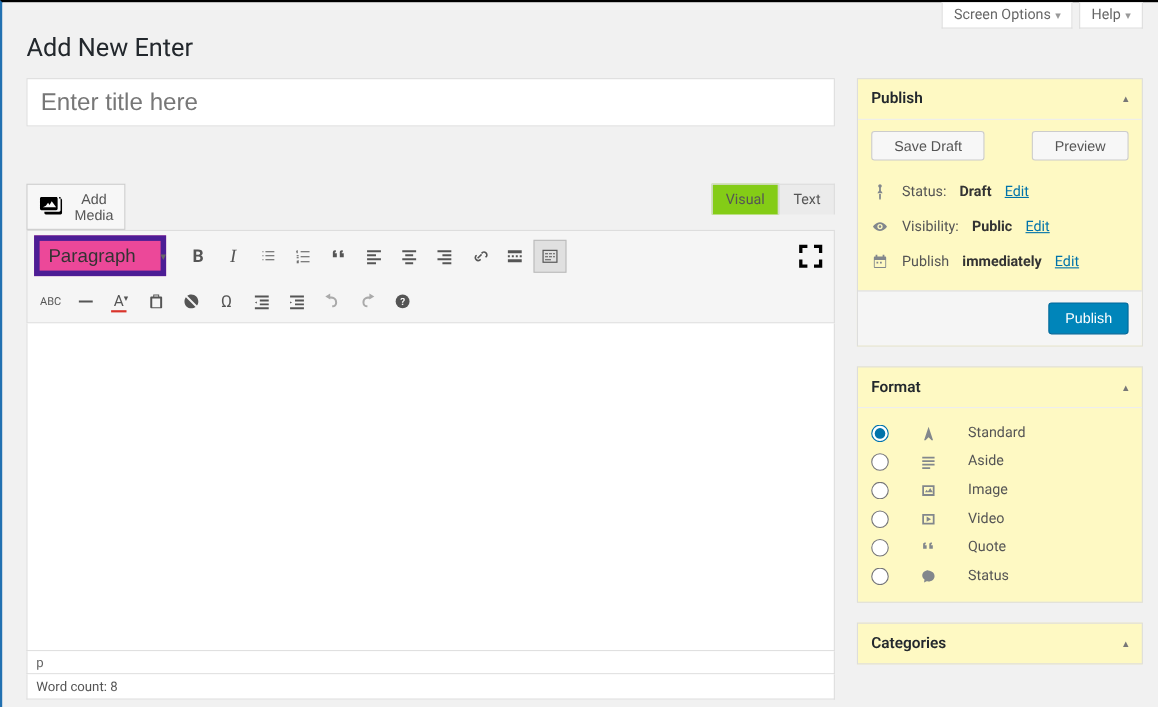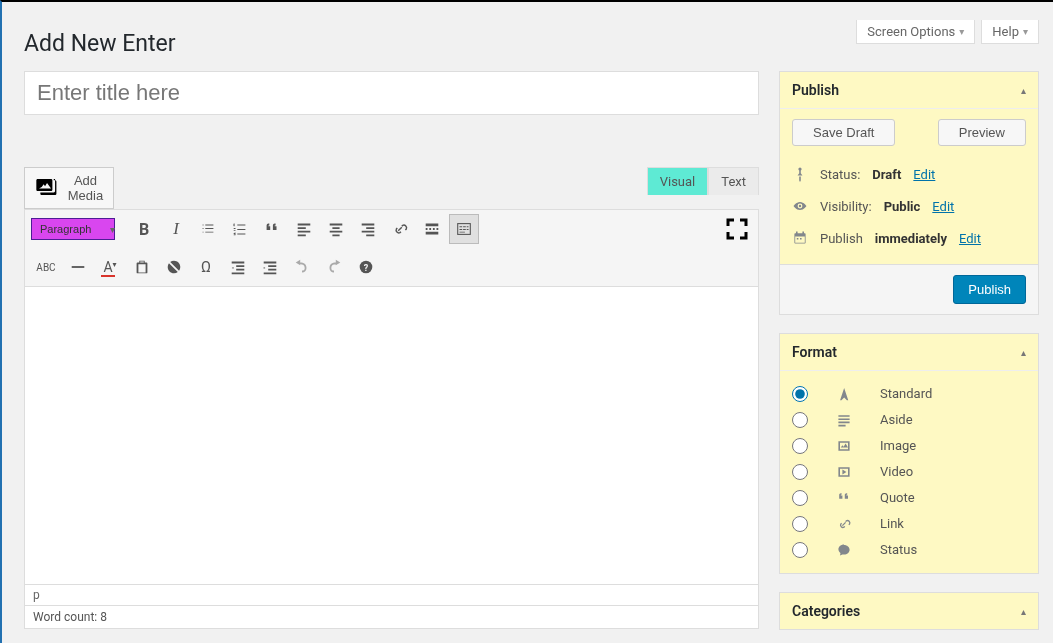--- a/index.html
+++ b/index.html
@@ -1,34 +1,34 @@
 <!DOCTYPE html>
 <html><head>
 <meta charset="utf-8">
 <style>
 * { box-sizing: border-box; margin: 0; padding: 0; }
 body { font-family: -apple-system, BlinkMacSystemFont, "Segoe UI", Roboto, sans-serif; background: #f1f1f1; font-size: 13px; color: #333; width: 1053px; height: 643px; overflow: hidden; position: relative; border-top: 2px solid #000; border-left: 2px solid #2271b1; }
-.top-tabs { position: absolute; top: 18px; right: 14px; display: flex; gap: 6px; }
+.top-tabs { position: absolute; top: 0; right: 14px; display: flex; gap: 6px; }
 .top-tab { background: #fff; border: 1px solid #ddd; border-top: none; padding: 4px 10px; font-size: 13px; color: #666; cursor: pointer; display: flex; align-items: center; gap: 4px; }
 .top-tab .arrow { font-size: 10px; color: #999; }
 .page-title { font-size: 23px; font-weight: 400; padding: 28px 0 0 22px; color: #23282d; }
 .main-wrap { display: flex; padding: 14px 14px 0 22px; gap: 20px; }
 .left-col { flex: 1; min-width: 0; }
 .right-col { width: 260px; }
 .title-input { width: 100%; font-size: 22px; padding: 8px 12px; border: 1px solid #ddd; background: #fff; color: #333; outline: none; }
 .title-input::placeholder { color: #777; }
 .editor-box { margin-top: 52px; }
 .media-row { display: flex; justify-content: space-between; align-items: flex-start; }
 .add-media-btn { display: inline-flex; align-items: center; gap: 6px; border: 1px solid #ccc; background: #f7f7f7; padding: 5px 10px; font-size: 13px; color: #555; cursor: pointer; }
 .editor-tabs { display: flex; }
 .editor-tab { border: 1px solid #ddd; border-bottom: none; padding: 6px 12px; background: #ebebeb; color: #555; cursor: pointer; font-size: 13px; }
-.editor-tab.active { background: #5eead4; }
+.editor-tab.active { background: #84cc16; }
 .toolbar-wrap { border: 1px solid #ddd; background: #f5f5f5; }
 .toolbar-row { display: flex; align-items: center; padding: 4px 6px; gap: 2px; flex-wrap: wrap; }
-.format-select { border: 1px solid #4c1d95; background: #d946ef; padding: 4px 22px 4px 8px; font-size: 11px; color: #333; position: relative; appearance: none; margin-right: 6px; }
+.format-select { border: 5px solid #4c1d95; background: #ec4899; padding: 4px 22px 4px 8px; font-size: 17px; color: #333; position: relative; appearance: none; margin-right: 6px; }
 .select-wrap { position: relative; display: inline-block; margin-right: 6px; }
 .select-wrap::after { content: "▾"; position: absolute; right: 6px; top: 50%; transform: translateY(-50%); font-size: 10px; color: #666; pointer-events: none; }
 .tb-btn { width: 30px; height: 30px; display: inline-flex; align-items: center; justify-content: center; color: #555; cursor: pointer; border: 1px solid transparent; }
 .tb-btn.active { background: #e0e0e0; border: 1px solid #bbb; }
 .tb-btn svg { width: 18px; height: 18px; fill: currentColor; }
 .tb-spacer { flex: 1; }
 .tb-expand { width: 30px; height: 30px; display: inline-flex; align-items: center; justify-content: center; color: #555; cursor: pointer; }
 .editor-canvas { background: #fff; border: 1px solid #ddd; border-top: none; height: 298px; }
 .editor-path { border: 1px solid #ddd; border-top: none; background: #fff; padding: 3px 8px; font-size: 12px; color: #666; }
 .editor-status { border: 1px solid #ddd; border-top: none; background: #fff; padding: 4px 8px; font-size: 12px; color: #555; }
@@ -282,27 +282,20 @@
             <li>
               <input type="radio" name="fmt" style="">
               <svg viewBox="0 0 20 20">
                 <path d="M4 6c0-1 1-2 2-2h1v2H6v1h2v4H4V7zm7 0c0-1 1-2 2-2h1v2h-1v1h2v4h-4V7z"></path>
               </svg>
               <span>Quote</span>
             </li>
             <li>
               <input type="radio" name="fmt" style="">
               <svg viewBox="0 0 20 20">
-                <path d="M8 12l4-4m-5 1l-1 1a3 3 0 004 4l1-1m1-6l1-1a3 3 0 014 4l-1 1" stroke="#82878c" stroke-width="1.6" fill="none"></path>
-              </svg>
-              <span>Link</span>
-            </li>
-            <li>
-              <input type="radio" name="fmt" style="">
-              <svg viewBox="0 0 20 20">
                 <path d="M10 3c-3.9 0-7 2.7-7 6 0 1.9 1 3.5 2.6 4.6L5 17l3-1.5c.6.1 1.3.2 2 .2 3.9 0 7-2.7 7-6s-3.1-6-7-6z"></path>
               </svg>
               <span>Status</span>
             </li>
           </ul>
       </div>
     </div>
 
     <div class="panel">
       <div class="panel-header" style="border-bottom:none;">

